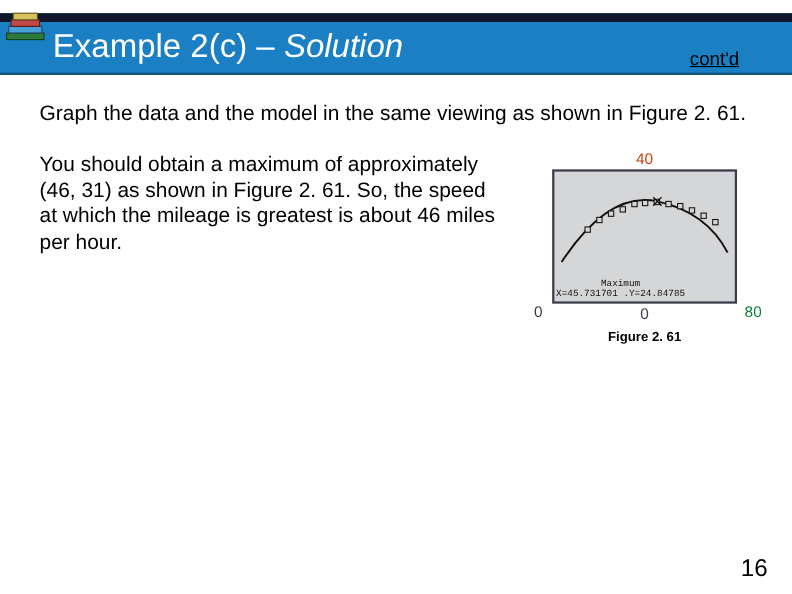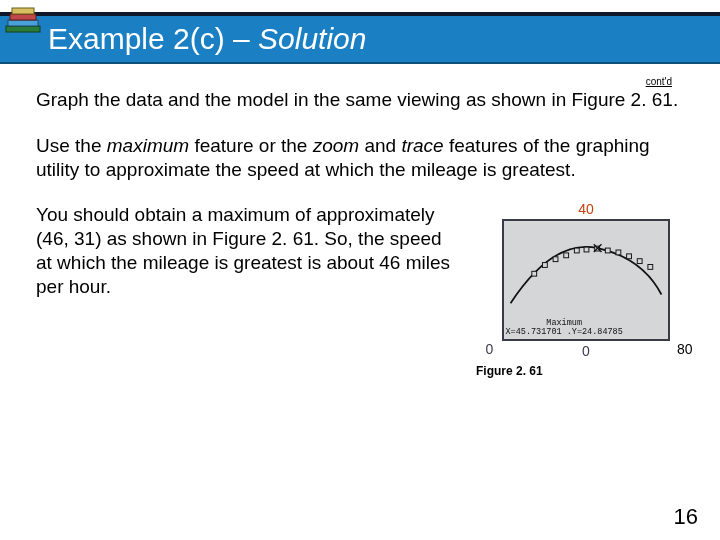--- a/index.html
+++ b/index.html
@@ -11,40 +11,40 @@
     position: relative;
     overflow: hidden;
   }
   .title-bar {
     background: #1b7fc4;
     color: #fff;
     padding: 6px 12px 6px 48px;
     margin-top: 12px;
     margin-bottom: 6px;
     position: relative;
-    border-top: 4px solid #0f172a;
+    border-top: 8px solid #0f172a;
     border-bottom: 2px solid #0d4f7a;
   }
   .title-text {
     font-size: 30px;
     font-weight: normal;
   }
   .title-text .italic { font-style: italic; }
   .books-icon {
     position: absolute;
     left: 4px;
     top: -10px;
     width: 40px;
     height: 34px;
   }
   .contd {
     position: absolute;
     right: 48px;
-    top: 76px;
-    font-size: 10px;
+    top: 44px;
+    font-size: 17px;
     text-decoration: underline;
   }
   .content {
     padding: 18px 24px 0 36px;
     font-size: 19px;
     line-height: 1.25;
   }
   .para { margin-bottom: 22px; }
   .para .italic { font-style: italic; }
   .row3 {
@@ -60,21 +60,21 @@
   .calc-screen {
     position: relative;
     width: 205px;
     height: 155px;
     margin: 0 auto;
   }
   
   .yt { position: absolute; left: 50%; top: -2px; transform: translateX(-50%); font-size: 14px; color: #c2410c; }
   .yb { position: absolute; left: 50%; bottom: -2px; transform: translateX(-50%); font-size: 14px; color: #3a3a4a;}
   .xl { position: absolute; left: 2px; bottom: 0px; font-size: 14px; color: #3a3a4a;}
-  .xr { position: absolute; right: -4px; bottom: 0px; font-size: 14px; color: #000000;}
+  .xr { position: absolute; right: -4px; bottom: 0px; font-size: 14px; color: #15803d;}
   .screen-inner {
     position: absolute;
     left: 18px;
     top: 16px;
     width: 168px;
     height: 122px;
     background: #d5d6d8;
     border: 2px solid #3a3a4a;
     overflow: hidden;
   }
@@ -90,21 +90,21 @@
     bottom: 2px;
     font-family: "Courier New", monospace;
     font-size: 8.5px;
     line-height: 1.05;
     color: #111;
   }
   .fig-caption {
     font-size: 12px;
     font-weight: bold;
     margin-top: 6px;
-    text-align: left;
+    text-align: center;
   }
   .page-num {
     position: absolute;
     right: 22px;
     bottom: 10px;
     font-size: 22px;
     margin-top: 20px;
   }
 </style>
 </head>
@@ -123,23 +123,20 @@
     <span>Example 2(c) – </span><span class="italic">Solution</span>
   </span>
 </div>
 
 <div class="contd">cont'd</div>
 
 <div class="content">
 
   <div class="para">Graph the data and the model in the same viewing as shown in Figure 2. 61.</div>
 
-  <div class="para">
-    <span>Use the </span><span class="italic">maximum</span><span> feature or the </span><span class="italic">zoom</span><span> and </span><span class="italic">trace</span><span> features of the graphing utility to approximate the speed at which the mileage is greatest.</span>
-  </div>
 
   <div class="row3">
     <div class="para para3">You should obtain a maximum of approximately (46, 31) as shown in Figure 2. 61. So, the speed at which the mileage is greatest is about 46 miles per hour.</div>
 
     <div class="figure-wrap">
       <div class="calc-screen">
         <div class="yt">40</div>
         <div class="xl">0</div>
         <div class="xr">80</div>
         <div class="yb">0</div>

